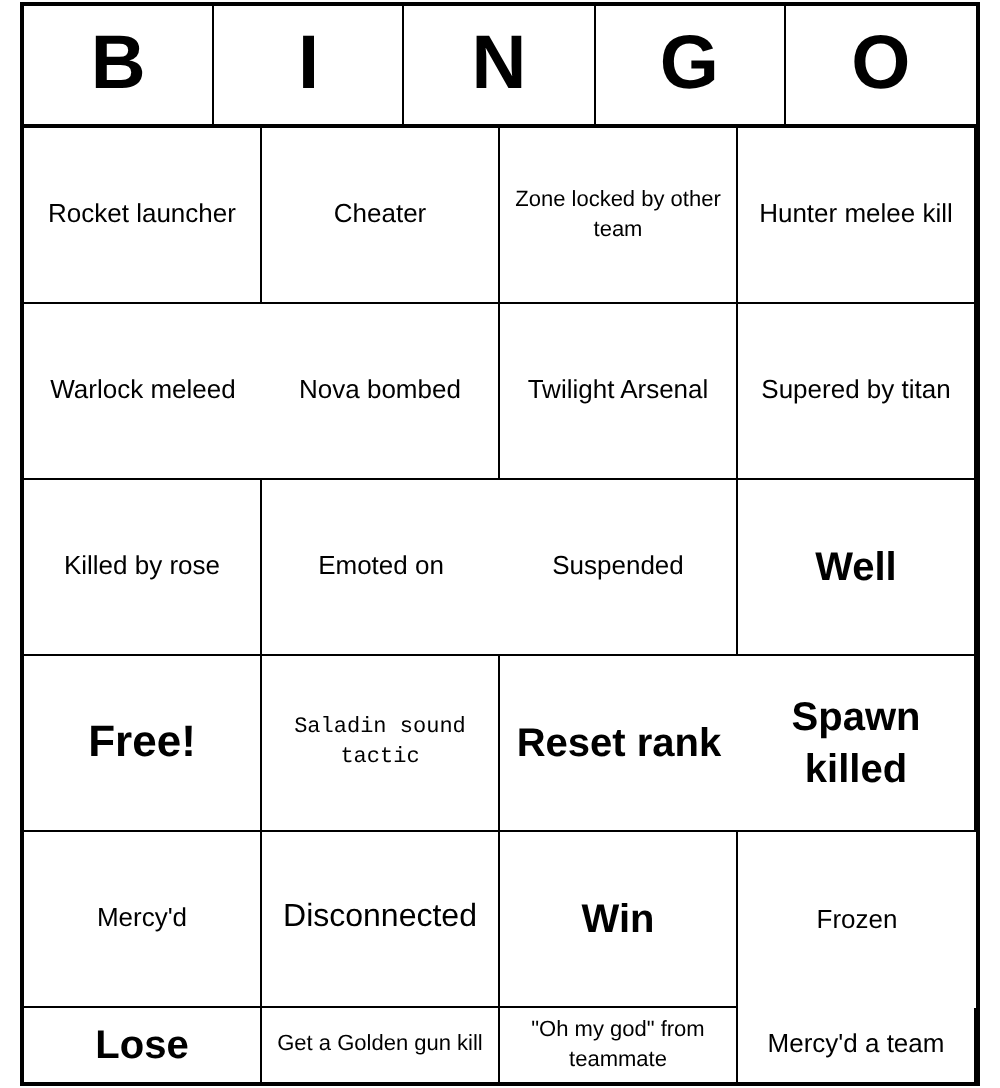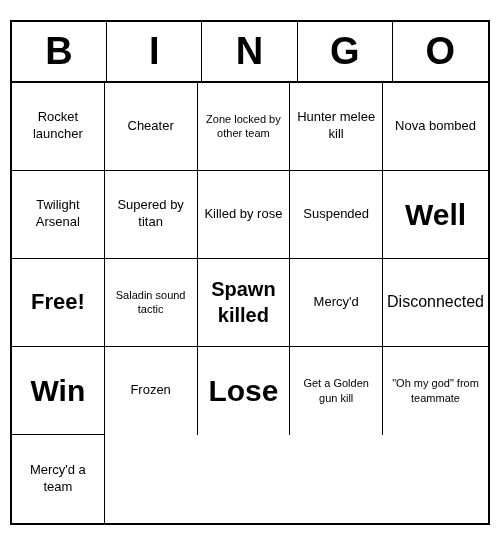--- a/index.html
+++ b/index.html
@@ -26,21 +26,21 @@
       font-size: 38px;
       font-weight: bold;
       padding: 8px 0;
       border-right: 1px solid #000;
     }
     .bingo-letter:last-child {
       border-right: none;
     }
     .bingo-grid {
       display: grid;
-      grid-template-columns: repeat(5, 1fr);
+      grid-template-columns: repeat(4, 1fr);
       grid-template-rows: repeat(5, 88px);
     }
     .bingo-cell {
       border-right: 1px solid #000;
       border-bottom: 1px solid #000;
       display: flex;
       align-items: center;
       justify-content: center;
       text-align: center;
       padding: 4px;
@@ -50,21 +50,21 @@
     .bingo-cell:nth-child(5n) {
       border-right: none;
     }
     .bingo-cell:nth-child(n+21) {
       
     }
     .bingo-grid .bingo-cell:nth-last-child(-n+5) {
       border-bottom: none;
     }
     .cell-large {
-      font-size: 30px;
+      font-size: 20px;
       font-weight: bold;
     }
     .cell-medium {
       font-size: 20px;
       font-weight: bold;
     }
     .cell-free {
       font-size: 22px;
       font-weight: bold;
     }
@@ -78,28 +78,31 @@
       <div class="bingo-letter">I</div>
       <div class="bingo-letter">N</div>
       <div class="bingo-letter">G</div>
       <div class="bingo-letter">O</div>
     </div>
   <div class="bingo-grid">
   <div class="bingo-cell">Rocket launcher</div>
       <div class="bingo-cell">Cheater</div>
       <div class="bingo-cell" style="font-size: 11px;">Zone locked by other team</div>
       <div class="bingo-cell">Hunter melee kill</div>
+      <div class="bingo-cell">Warlock meleed</div>
       <div class="bingo-cell">Nova bombed</div>
       <div class="bingo-cell">Twilight Arsenal</div>
       <div class="bingo-cell">Supered by titan</div>
       <div class="bingo-cell">Killed by rose</div>
+      <div class="bingo-cell">Emoted on</div>
       <div class="bingo-cell">Suspended</div>
       <div class="bingo-cell cell-large">Well</div>
       <div class="bingo-cell cell-free">Free!</div>
-      <div class="bingo-cell" style="font-size: 11px;">Saladin sound tactic</div>
+      <div class="bingo-cell" style="font-size: 11px; font-family: Liberation Mono, monospace;">Saladin sound tactic</div>
+      <div class="bingo-cell cell-medium">Reset rank</div>
       <div class="bingo-cell cell-medium">Spawn killed</div>
       <div class="bingo-cell">Mercy'd</div>
       <div class="bingo-cell" style="font-size: 16px;">Disconnected</div>
       <div class="bingo-cell cell-large">Win</div>
       <div class="bingo-cell">Frozen</div>
       <div class="bingo-cell cell-large">Lose</div>
       <div class="bingo-cell" style="font-size: 11px;">Get a Golden gun kill</div>
       <div class="bingo-cell" style="font-size: 11px;">"Oh my god" from teammate</div>
       <div class="bingo-cell">Mercy'd a team</div>
     </div>

